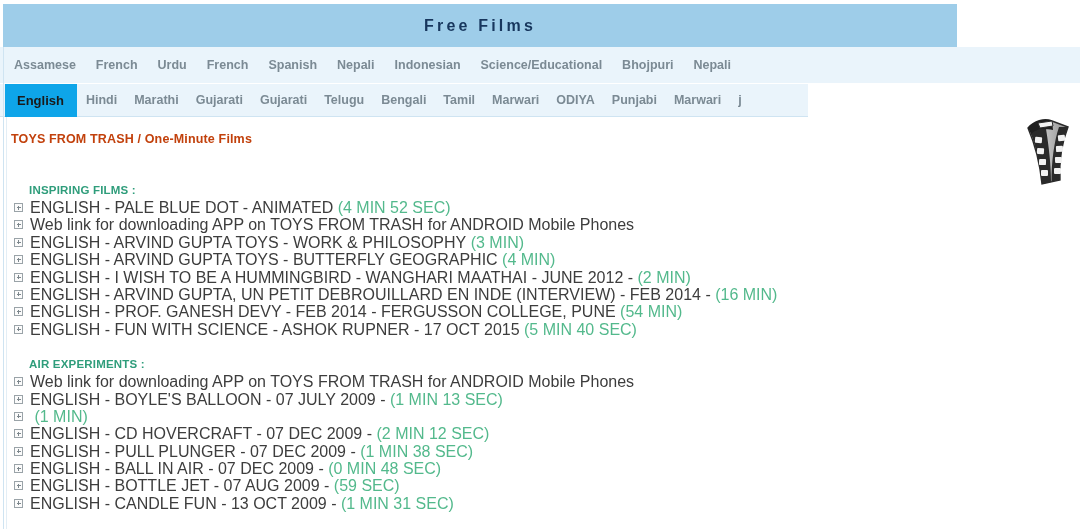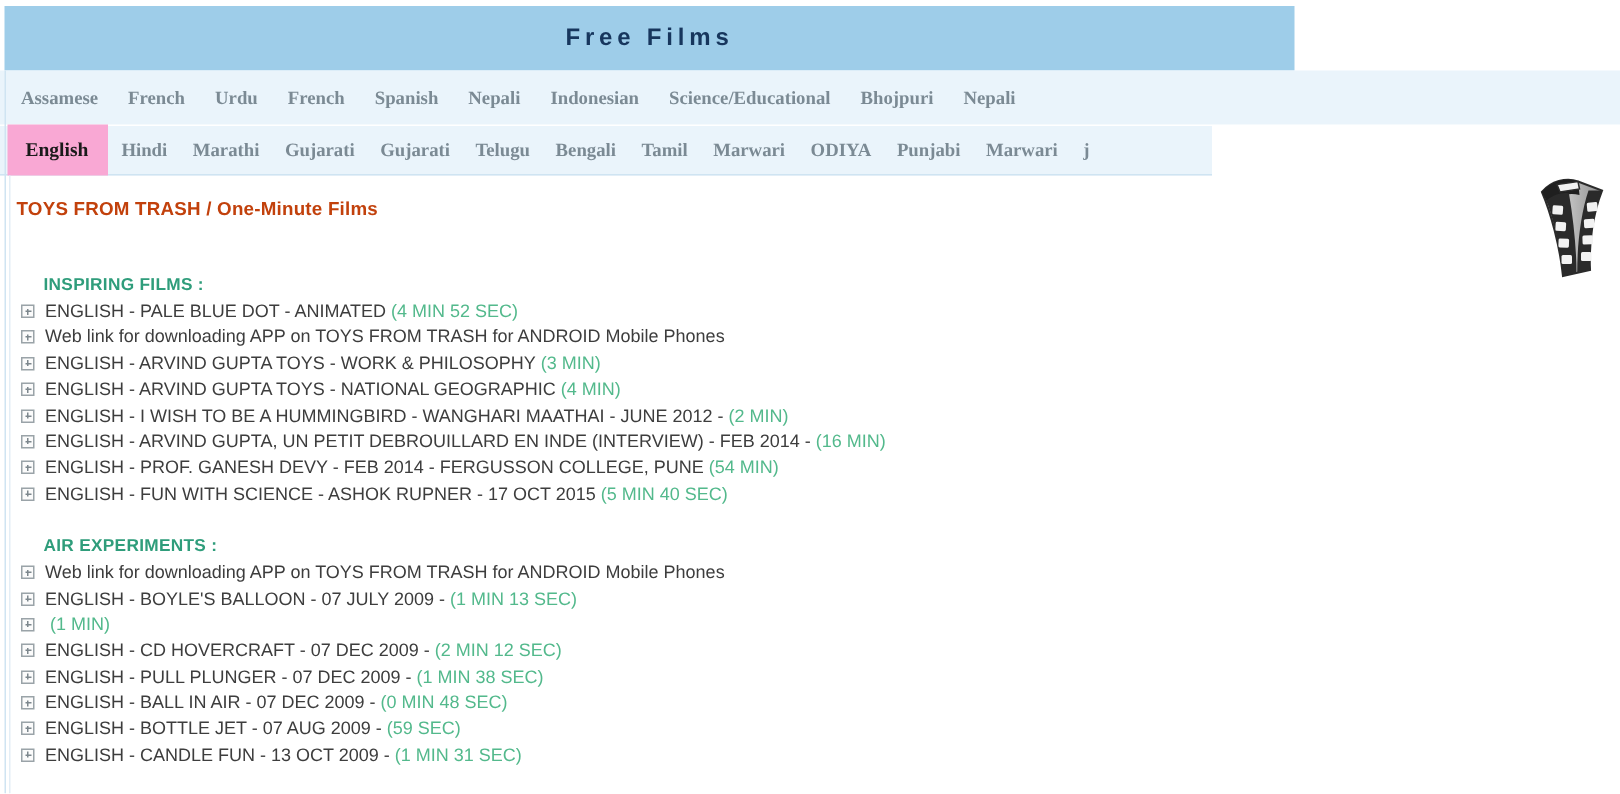--- a/index.html
+++ b/index.html
@@ -14,41 +14,40 @@
     overflow: hidden;
     font-family: "Liberation Sans", sans-serif;
     position: relative;
   }
 
   
   .header-bar {
     position: absolute;
     left: 3px;
     top: 4px;
-    width: 860px;
+    width: 954px;
     height: 43px;
     background: #9ecde9;
     display: flex;
     align-items: center;
     justify-content: center;
   }
   .header-title {
     font-size: 16px;
     font-weight: bold;
     color: #17365d;
     letter-spacing: 3.2px;
   }
 
   
   .nav-wrap {
     position: absolute;
     left: 0;
     top: 47px;
     width: 1080px;
-    font-family: Liberation Serif, serif;
   }
   .nav-row-1 {
     background: #eaf4fb;
     height: 37px;
     display: flex;
     align-items: center;
     padding-left: 14px;
     box-sizing: border-box;
     border-bottom: 1px solid #ffffff;
   }
@@ -65,21 +64,21 @@
   .nav-item {
     font-size: 12.5px;
     color: #7b8a94;
     font-weight: bold;
     margin-right: 20px;
     white-space: nowrap;
     cursor: pointer;
   }
   .nav-row-2 .nav-item { margin-right: 17px; }
   .nav-item.active {
-    background: #f9a8d4;
+    background: #0ea5e9;
     color: #1a1a1a;
     font-weight: bold;
     padding: 9px 13px 9px 12px;
     margin-right: 9px;
     margin-left: 0;
     font-size: 13px;
   }
   .nav-item.tiny { margin-right: 0; }
 
   
@@ -132,21 +131,21 @@
     letter-spacing: 0.2px;
   }
   ul.film-list {
     list-style: none;
     margin: 0;
     padding: 0;
   }
   li.film-item {
     display: flex;
     align-items: flex-start;
-    font-size: 12px;
+    font-size: 16px;
     color: #3d3d3d;
     line-height: 17.4px;
     height: 17.4px;
     white-space: nowrap;
   }
   .expand-icon {
     width: 9px;
     height: 9px;
     flex: 0 0 9px;
     margin: 4px 7px 0 3px;
@@ -253,21 +252,21 @@
             <span class="expand-icon"></span>
             <span class="film-label">Web link for downloading APP on TOYS FROM TRASH for ANDROID Mobile Phones</span>
           </li>
           <li class="film-item">
             <span class="expand-icon"></span>
             <span class="film-label">ENGLISH - ARVIND GUPTA TOYS - WORK &amp; PHILOSOPHY</span>
             <span class="film-dur">&nbsp;(3 MIN)</span>
           </li>
           <li class="film-item">
             <span class="expand-icon"></span>
-            <span class="film-label">ENGLISH - ARVIND GUPTA TOYS - NATIONAL GEOGRAPHIC</span>
+            <span class="film-label">ENGLISH - ARVIND GUPTA TOYS - BUTTERFLY GEOGRAPHIC</span>
             <span class="film-dur">&nbsp;(4 MIN)</span>
           </li>
           <li class="film-item">
             <span class="expand-icon"></span>
             <span class="film-label">ENGLISH - I WISH TO BE A HUMMINGBIRD - WANGHARI MAATHAI - JUNE 2012 -</span>
             <span class="film-dur">&nbsp;(2 MIN)</span>
           </li>
           <li class="film-item">
             <span class="expand-icon"></span>
             <span class="film-label">ENGLISH - ARVIND GUPTA, UN PETIT DEBROUILLARD EN INDE (INTERVIEW) - FEB 2014 -</span>

